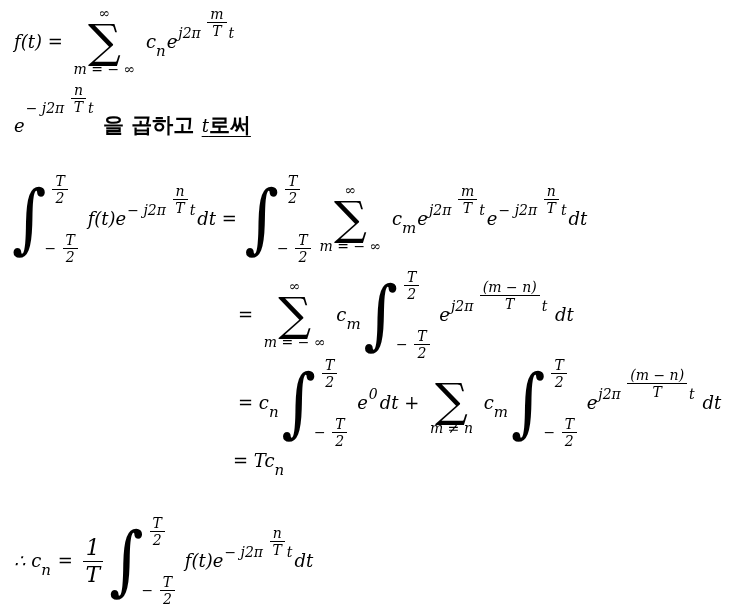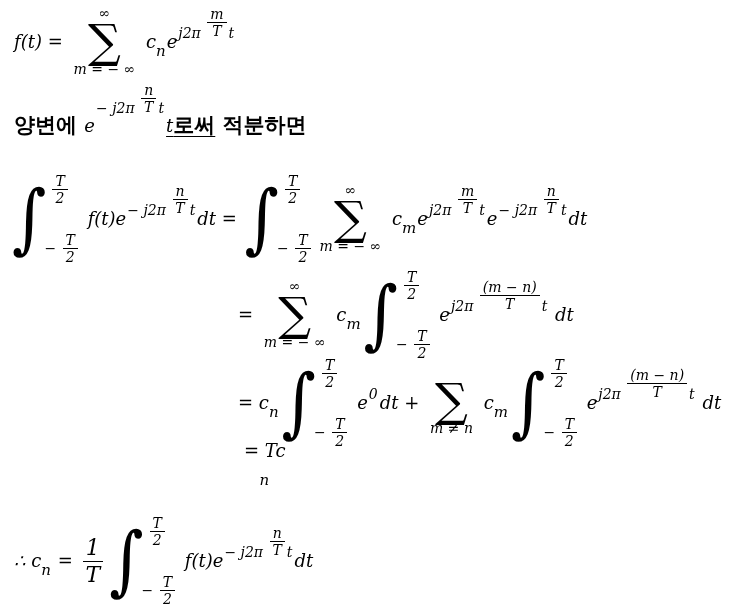--- a/index.html
+++ b/index.html
@@ -46,25 +46,25 @@
     text-decoration-color:#d40000; text-decoration-thickness:1px;
     text-underline-offset:4px;
     text-decoration:underline;
   }
   
   #eq-main     { left:14px;  top:6px;   height:72px; }
   #sentence    { left:14px;  top:99px; }
   #line-1      { left:10px;  top:172px; }
   #line-2      { left:238px; top:268px; }
   #line-3      { left:238px; top:356px; }
-  #line-4      { left:244px; top:440px; height:42px;flex-direction:column; }
+  #line-4      { left:233px; top:440px; height:42px; }
   #conclusion  { left:14px;  top:514px; }
 </style>
 </head>
 <body>
 
 <div class="mline" id="eq-main"><span class="mt">f(t) = </span><span class="msum"><span class="sumup">∞</span><span class="sumsym">∑</span><span class="sumlo">m = − ∞</span></span><span class="mt"> c</span><span class="msub">n</span><span class="mt">e</span><span class="msup"><span class="mt">j2π </span><span class="mfrac"><span class="fnum">m</span><span class="fden">T</span></span><span class="mt">t</span></span></div>
-<div class="mline baseline" id="sentence"><span class="rt">양변에 </span><span class="mt">e</span><span class="msup"><span class="mt">− j2π </span><span class="mfrac"><span class="fnum">n</span><span class="fden">T</span></span><span class="mt">t</span></span><span class="wavy"><span class="mt">t</span><span class="rt">로써</span></span><span class="rt"> 적분하면</span></div>
+<div class="mline baseline" id="sentence"><span class="mt">e</span><span class="msup"><span class="mt">− j2π </span><span class="mfrac"><span class="fnum">n</span><span class="fden">T</span></span><span class="mt">t</span></span><span class="rt"> 을 곱하고 </span><span class="wavy"><span class="mt">t</span><span class="rt">로써</span></span></div>
 <div class="mline" id="line-1"><span class="mint"><span class="intsym">∫</span><span class="intlims"><span class="intup"><span class="mfrac"><span class="fnum">T</span><span class="fden">2</span></span></span><span class="intlo"><span class="mt">− </span><span class="mfrac"><span class="fnum">T</span><span class="fden">2</span></span></span></span></span><span class="mt"> f(t)e</span><span class="msup"><span class="mt">− j2π </span><span class="mfrac"><span class="fnum">n</span><span class="fden">T</span></span><span class="mt">t</span></span><span class="mt">dt = </span><span class="mint"><span class="intsym">∫</span><span class="intlims"><span class="intup"><span class="mfrac"><span class="fnum">T</span><span class="fden">2</span></span></span><span class="intlo"><span class="mt">− </span><span class="mfrac"><span class="fnum">T</span><span class="fden">2</span></span></span></span></span><span class="msum"><span class="sumup">∞</span><span class="sumsym">∑</span><span class="sumlo">m = − ∞</span></span><span class="mt"> c</span><span class="msub">m</span><span class="mt">e</span><span class="msup"><span class="mt">j2π </span><span class="mfrac"><span class="fnum">m</span><span class="fden">T</span></span><span class="mt">t</span></span><span class="mt">e</span><span class="msup"><span class="mt">− j2π </span><span class="mfrac"><span class="fnum">n</span><span class="fden">T</span></span><span class="mt">t</span></span><span class="mt">dt</span></div>
 <div class="mline" id="line-2"><span class="mt">= </span><span class="msum"><span class="sumup">∞</span><span class="sumsym">∑</span><span class="sumlo">m = − ∞</span></span><span class="mt"> c</span><span class="msub">m</span><span class="mint"><span class="intsym">∫</span><span class="intlims"><span class="intup"><span class="mfrac"><span class="fnum">T</span><span class="fden">2</span></span></span><span class="intlo"><span class="mt">− </span><span class="mfrac"><span class="fnum">T</span><span class="fden">2</span></span></span></span></span><span class="mt"> e</span><span class="msup"><span class="mt">j2π </span><span class="mfrac"><span class="fnum">(m − n)</span><span class="fden">T</span></span><span class="mt">t</span></span><span class="mt"> dt</span></div>
 <div class="mline" id="line-3"><span class="mt">= c</span><span class="msub">n</span><span class="mint"><span class="intsym">∫</span><span class="intlims"><span class="intup"><span class="mfrac"><span class="fnum">T</span><span class="fden">2</span></span></span><span class="intlo"><span class="mt">− </span><span class="mfrac"><span class="fnum">T</span><span class="fden">2</span></span></span></span></span><span class="mt"> e</span><span class="msup"><span class="mt">0</span></span><span class="mt">dt + </span><span class="msum"><span class="sumup"></span><span class="sumsym">∑</span><span class="sumlo">m ≠ n</span></span><span class="mt"> c</span><span class="msub">m</span><span class="mint"><span class="intsym">∫</span><span class="intlims"><span class="intup"><span class="mfrac"><span class="fnum">T</span><span class="fden">2</span></span></span><span class="intlo"><span class="mt">− </span><span class="mfrac"><span class="fnum">T</span><span class="fden">2</span></span></span></span></span><span class="mt"> e</span><span class="msup"><span class="mt">j2π </span><span class="mfrac"><span class="fnum">(m − n)</span><span class="fden">T</span></span><span class="mt">t</span></span><span class="mt"> dt</span></div>
 <div class="mline" id="line-4"><span class="mt">= Tc</span><span class="msub">n</span></div>
 <div class="mline" id="conclusion"><span class="mt">∴ c</span><span class="msub">n</span><span class="mt"> = </span><span class="mfrac big"><span class="fnum">1</span><span class="fden">T</span></span><span class="mint"><span class="intsym">∫</span><span class="intlims"><span class="intup"><span class="mfrac"><span class="fnum">T</span><span class="fden">2</span></span></span><span class="intlo"><span class="mt">− </span><span class="mfrac"><span class="fnum">T</span><span class="fden">2</span></span></span></span></span><span class="mt"> f(t)e</span><span class="msup"><span class="mt">− j2π </span><span class="mfrac"><span class="fnum">n</span><span class="fden">T</span></span><span class="mt">t</span></span><span class="mt">dt</span></div>
 
 </body></html>

